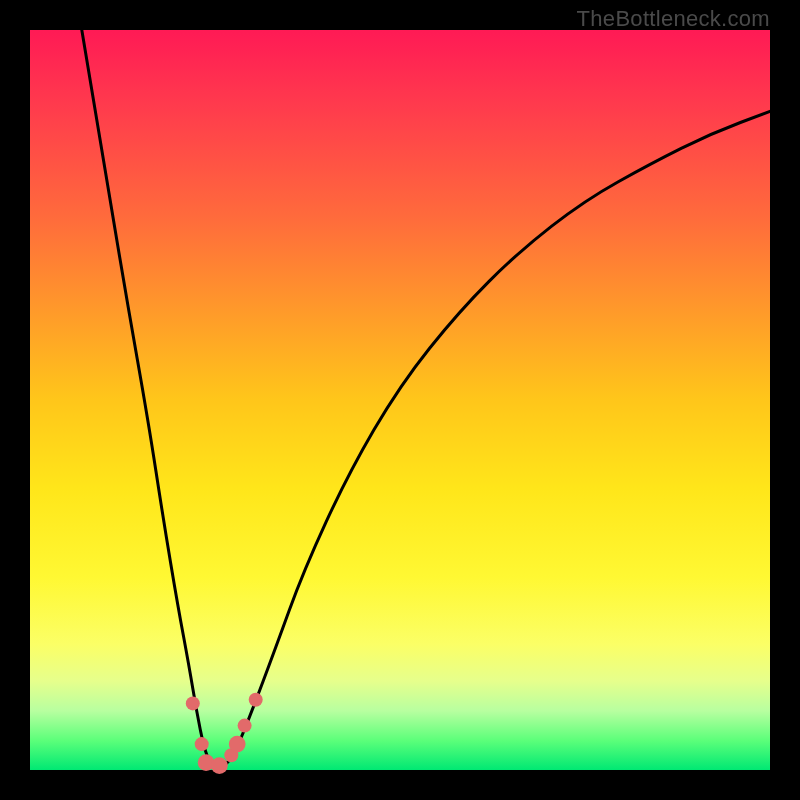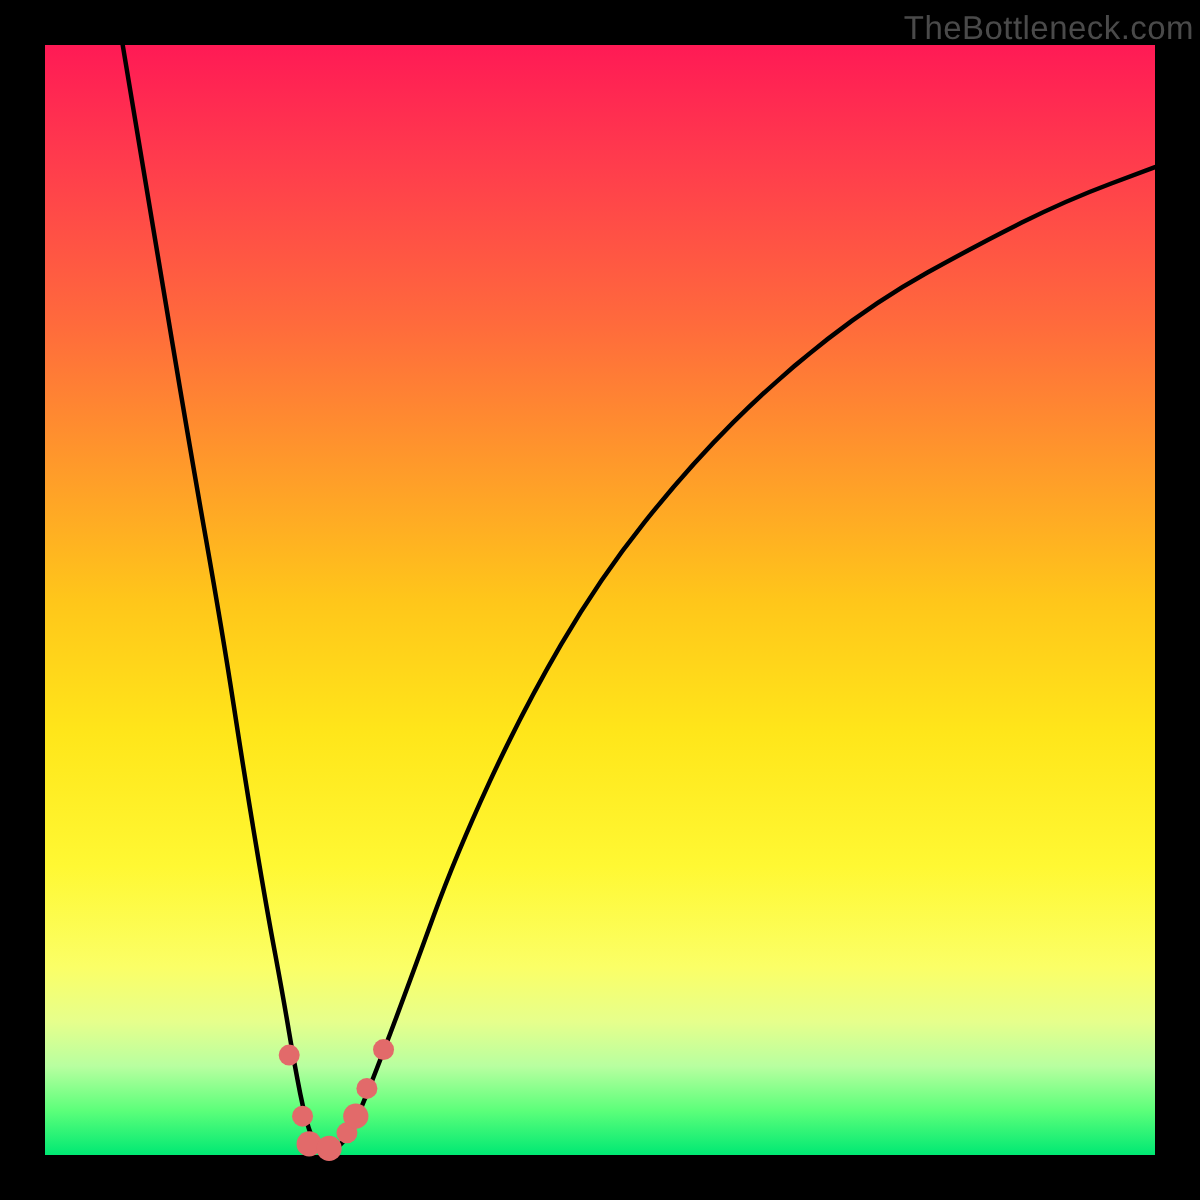--- a/index.html
+++ b/index.html
@@ -35,21 +35,21 @@
       #fbff66 83%,
       #e6ff8c 88%,
       #b8ffa0 92%,
       #5cff7a 96%,
       #00e873 100%
     );
   }
   .watermark {
     position: absolute;
     top: 6px;
-    right: 4px;
+    right: 30px;
     color: #4a4a4a;
     font-size: 22px;
     letter-spacing: 0.3px;
     font-weight: 500;
   }
   svg.curve {
     position: absolute;
     left: 0;
     top: 0;
     width: 740px;

